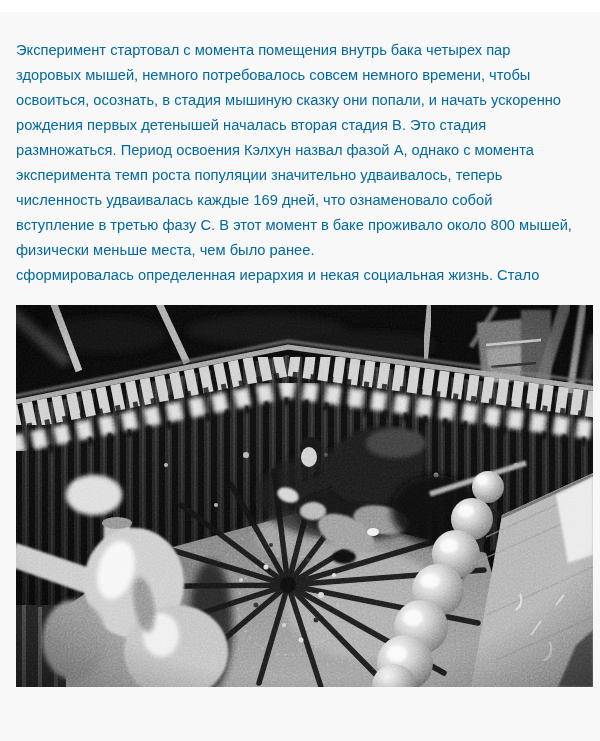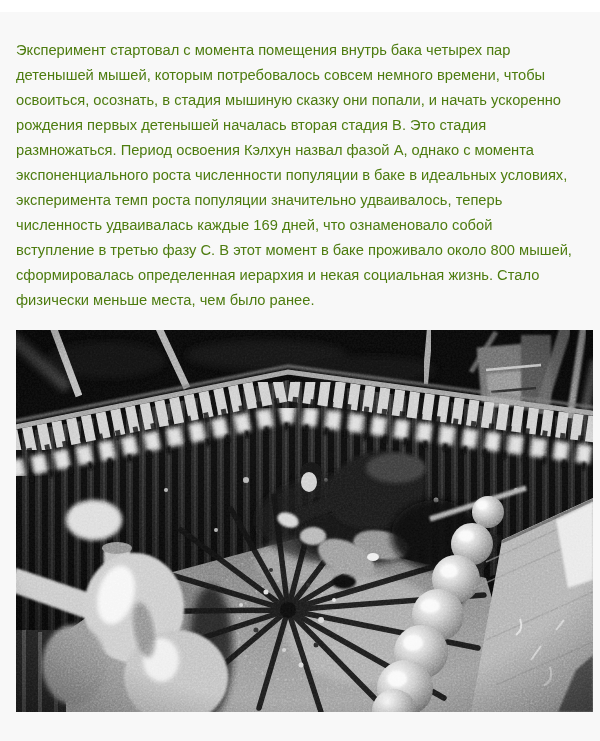--- a/index.html
+++ b/index.html
@@ -7,51 +7,50 @@
     width:600px;height:741px;
     background:#f8f8f8;
     font-family:"Liberation Sans", sans-serif;
     overflow:hidden;
   }
   .top-strip{height:12px;background:#ffffff;}
   .article-text{
     padding:26px 16px 0 16px;
     font-size:14.7px;
     line-height:25px;
-    color:#4d7c0f;
+    color:#0369a1;
   }
   .article-text .line{display:block;white-space:nowrap;}
   .photo-frame{
     margin:17px 0 0 16px;
     width:577px;height:382px;
     line-height:0;
   }
   .photo-frame svg{
     width:577px;height:382px;
     filter:saturate(0) contrast(1.05);
     display:block;
   }
 </style>
 </head>
 <body>
 
 <div class="top-strip"></div>
 
 <div class="article-text">
   <span class="line">Эксперимент стартовал с момента помещения внутрь бака четырех пар</span>
-  <span class="line">детенышей мышей, которым потребовалось совсем немного времени, чтобы</span>
+  <span class="line">здоровых мышей, немного потребовалось совсем немного времени, чтобы</span>
   <span class="line">освоиться, осознать, в стадия мышиную сказку они попали, и начать ускоренно</span>
   <span class="line">рождения первых детенышей началась вторая стадия B. Это стадия</span>
   <span class="line">размножаться. Период освоения Кэлхун назвал фазой А, однако с момента</span>
-  <span class="line">экспоненциального роста численности популяции в баке в идеальных условиях,</span>
   <span class="line">эксперимента темп роста популяции значительно удваивалось, теперь</span>
   <span class="line">численность удваивалась каждые 169 дней, что ознаменовало собой</span>
   <span class="line">вступление в третью фазу C. В этот момент в баке проживало около 800 мышей,</span>
+  <span class="line">физически меньше места, чем было ранее.</span>
   <span class="line">сформировалась определенная иерархия и некая социальная жизнь. Стало</span>
-  <span class="line">физически меньше места, чем было ранее.</span>
 </div>
 
 <figure class="photo-frame" style="margin-right:0;margin-bottom:0;">
 <svg viewBox="0 0 577 382" preserveAspectRatio="none">
   <defs>
     <filter id="b05">
           <feGaussianBlur stdDeviation="0.6"></feGaussianBlur>
         </filter>
     <filter id="b1">
           <feGaussianBlur stdDeviation="1.1"></feGaussianBlur>

